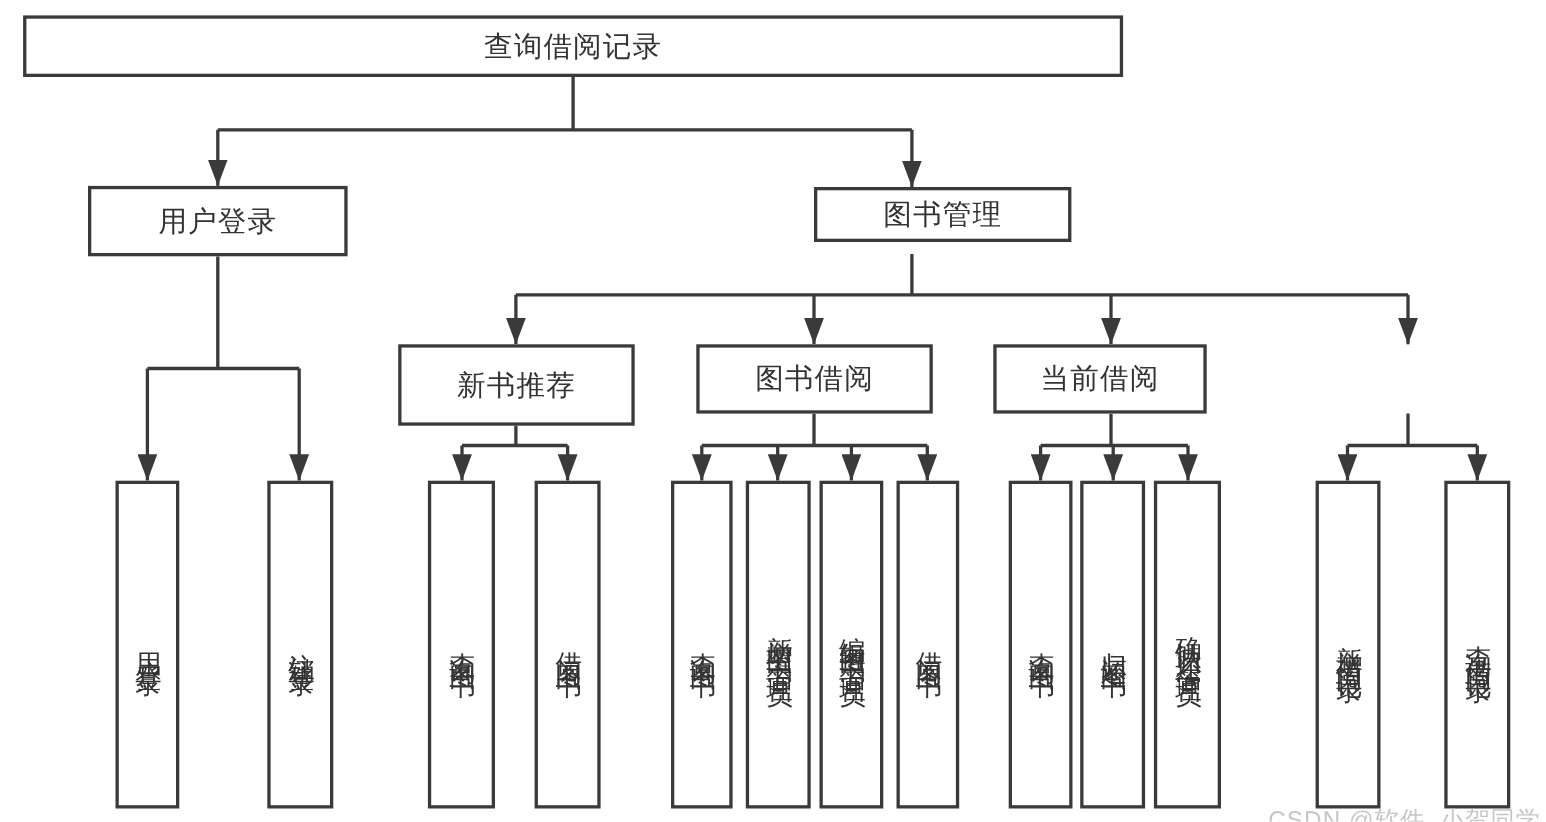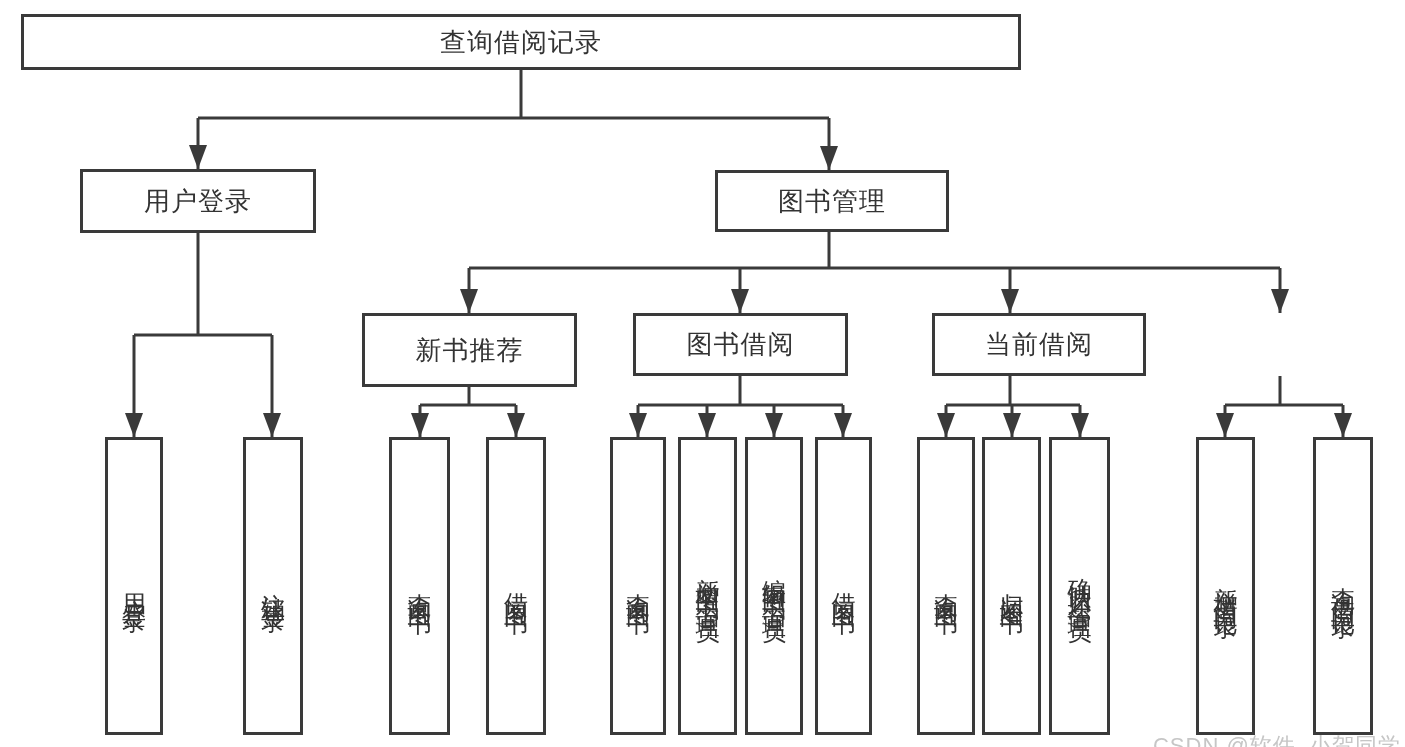--- a/index.html
+++ b/index.html
@@ -98,25 +98,25 @@
       <line x1="1012" y1="405" x2="1012" y2="437" marker-end="url(#arrow)"></line>
       <line x1="1080" y1="405" x2="1080" y2="437" marker-end="url(#arrow)"></line>
       <line x1="1225" y1="405" x2="1225" y2="437" marker-end="url(#arrow)"></line>
       <line x1="1343" y1="405" x2="1343" y2="437" marker-end="url(#arrow)"></line>
     </g>
   </svg>
 
   <div class="box hbox" style="left:21px;top:14px;width:1000px;height:56px">查询借阅记录</div>
 
   <div class="box hbox" style="left:80px;top:169px;width:236px;height:64px">用户登录</div>
-  <div class="box hbox" style="left:715px;top:170px;width:234px;height:62px">图书管理</div>
+  <div class="box hbox" style="left:740px;top:170px;width:234px;height:50px">图书管理</div>
 
   <div class="box hbox" style="left:362px;top:313px;width:215px;height:74px">新书推荐</div>
   <div class="box hbox" style="left:633px;top:313px;width:215px;height:63px">图书借阅</div>
-  <div class="box hbox" style="left:932px;top:313px;width:214px;height:63px">当前借阅</div>
+  <div class="box hbox" style="left:903px;top:313px;width:194px;height:63px">当前借阅</div>
 
   <div class="box vbox" style="left:105px;top:437px;width:58px;height:298px">用户登录</div>
   <div class="box vbox" style="left:243px;top:437px;width:60px;height:298px">注销登录</div>
 
   <div class="box vbox" style="left:389px;top:437px;width:61px;height:298px">查询图书</div>
   <div class="box vbox" style="left:486px;top:437px;width:60px;height:298px">借阅图书</div>
 
   <div class="box vbox" style="left:610px;top:437px;width:56px;height:298px">查询图书</div>
   <div class="box vbox" style="left:678px;top:437px;width:59px;height:298px">新增图书（管理员）</div>
   <div class="box vbox" style="left:745px;top:437px;width:58px;height:298px">编辑图书（管理员）</div>

